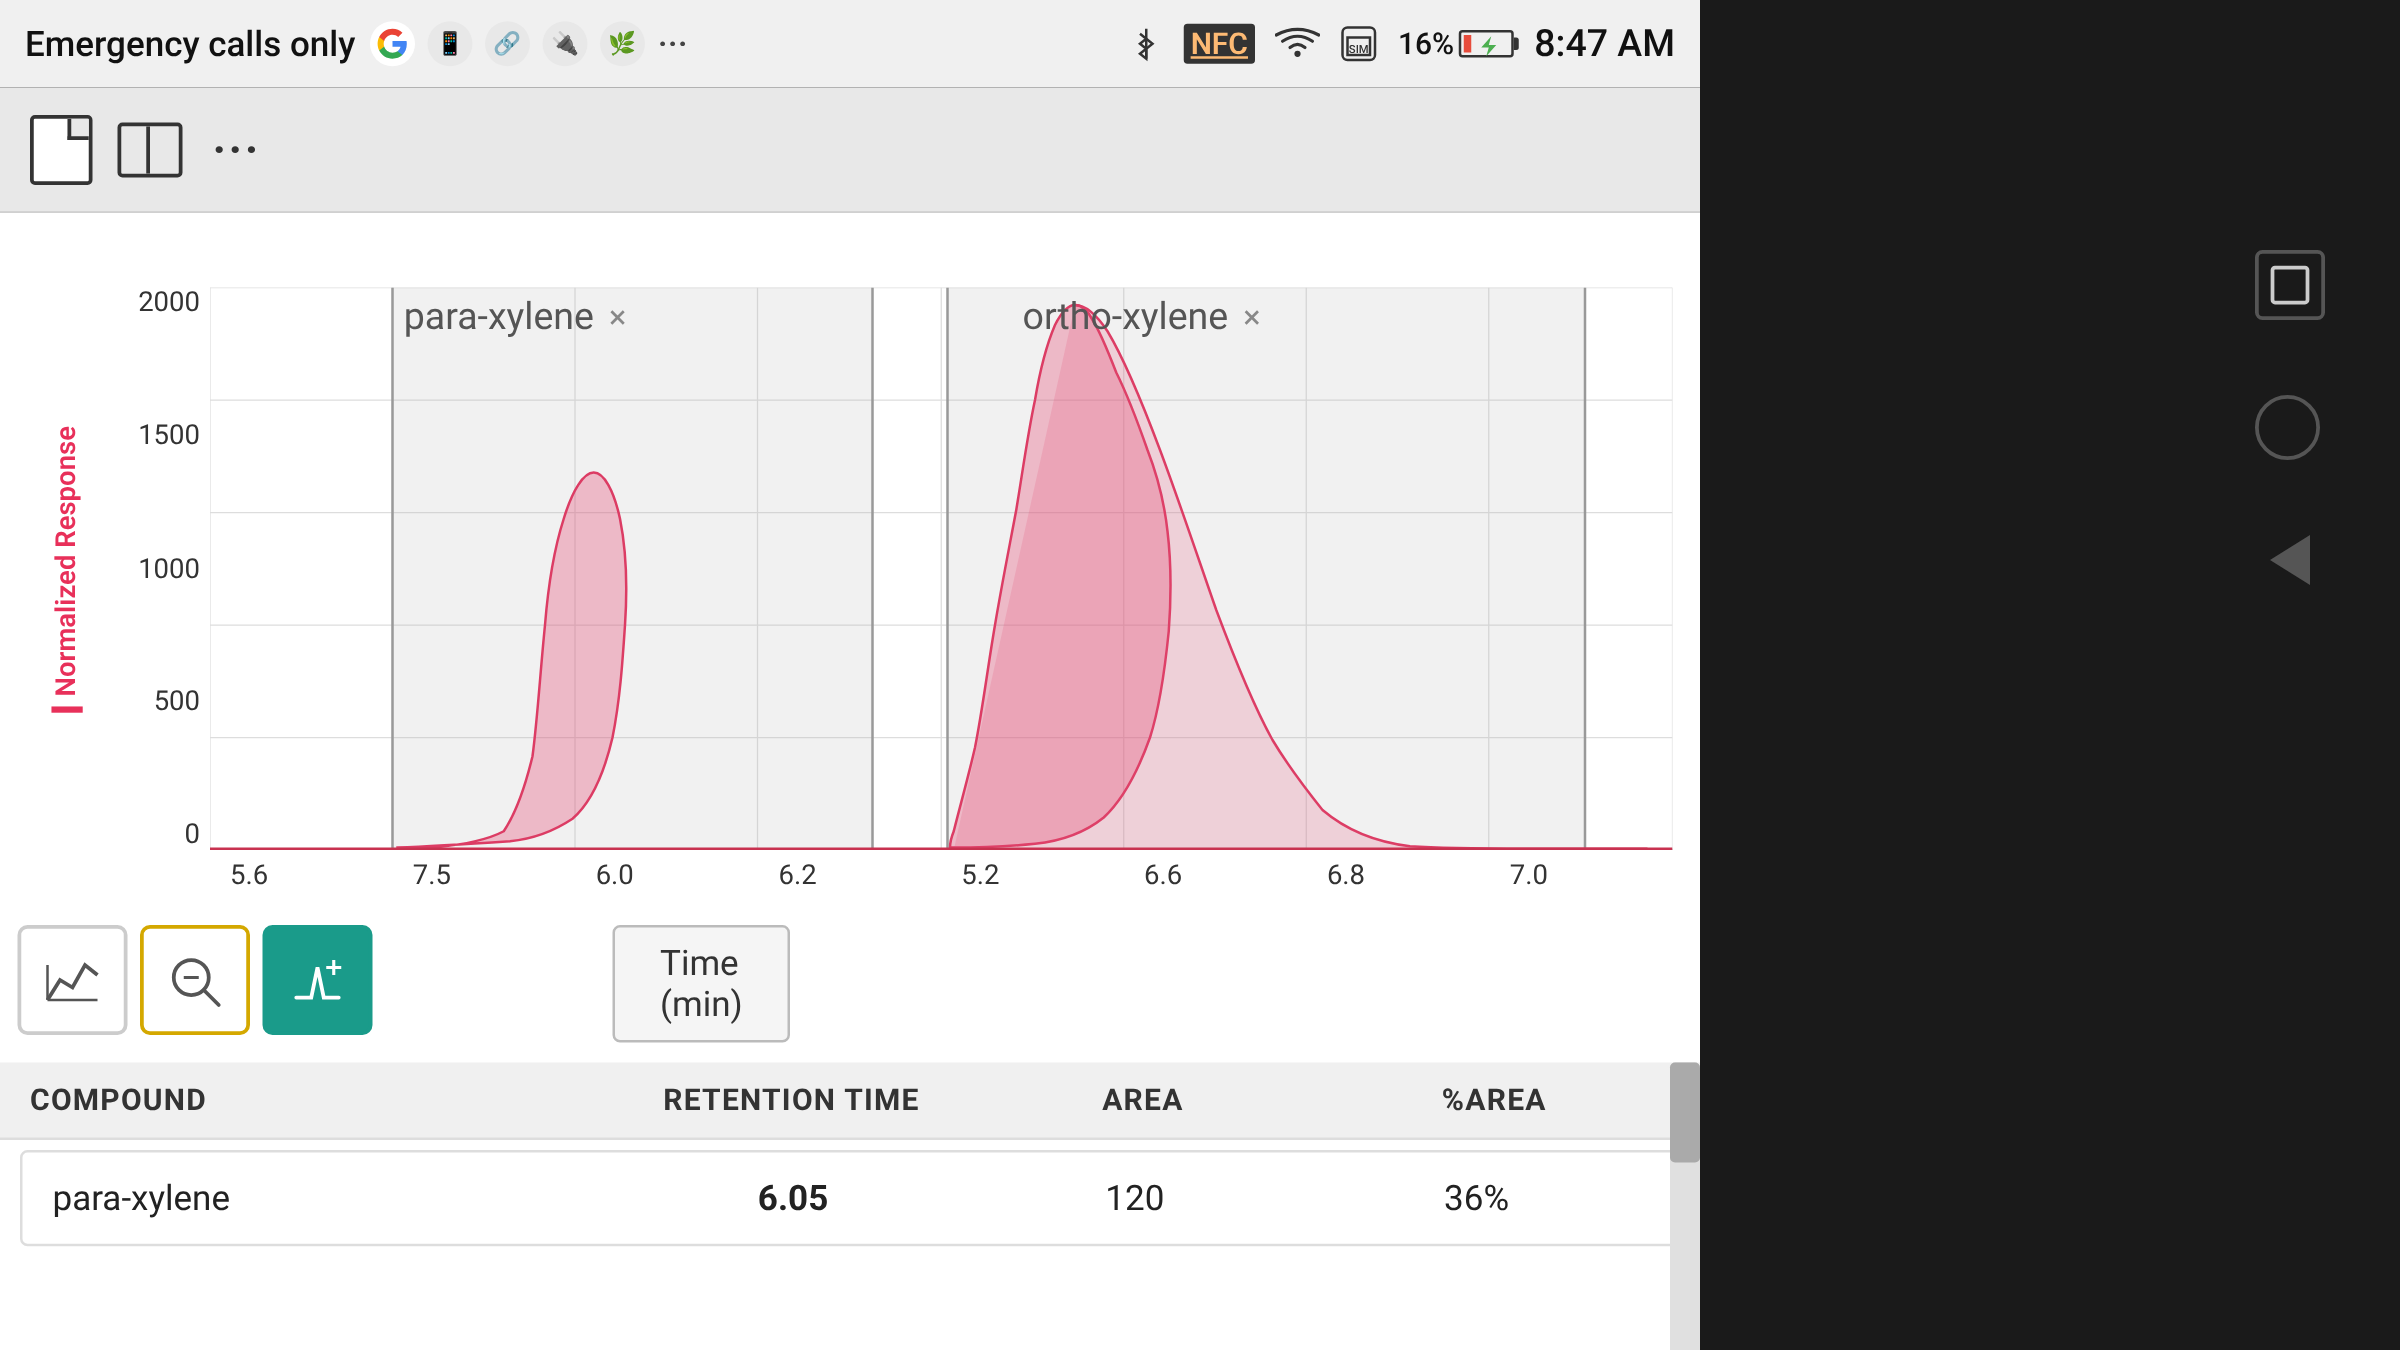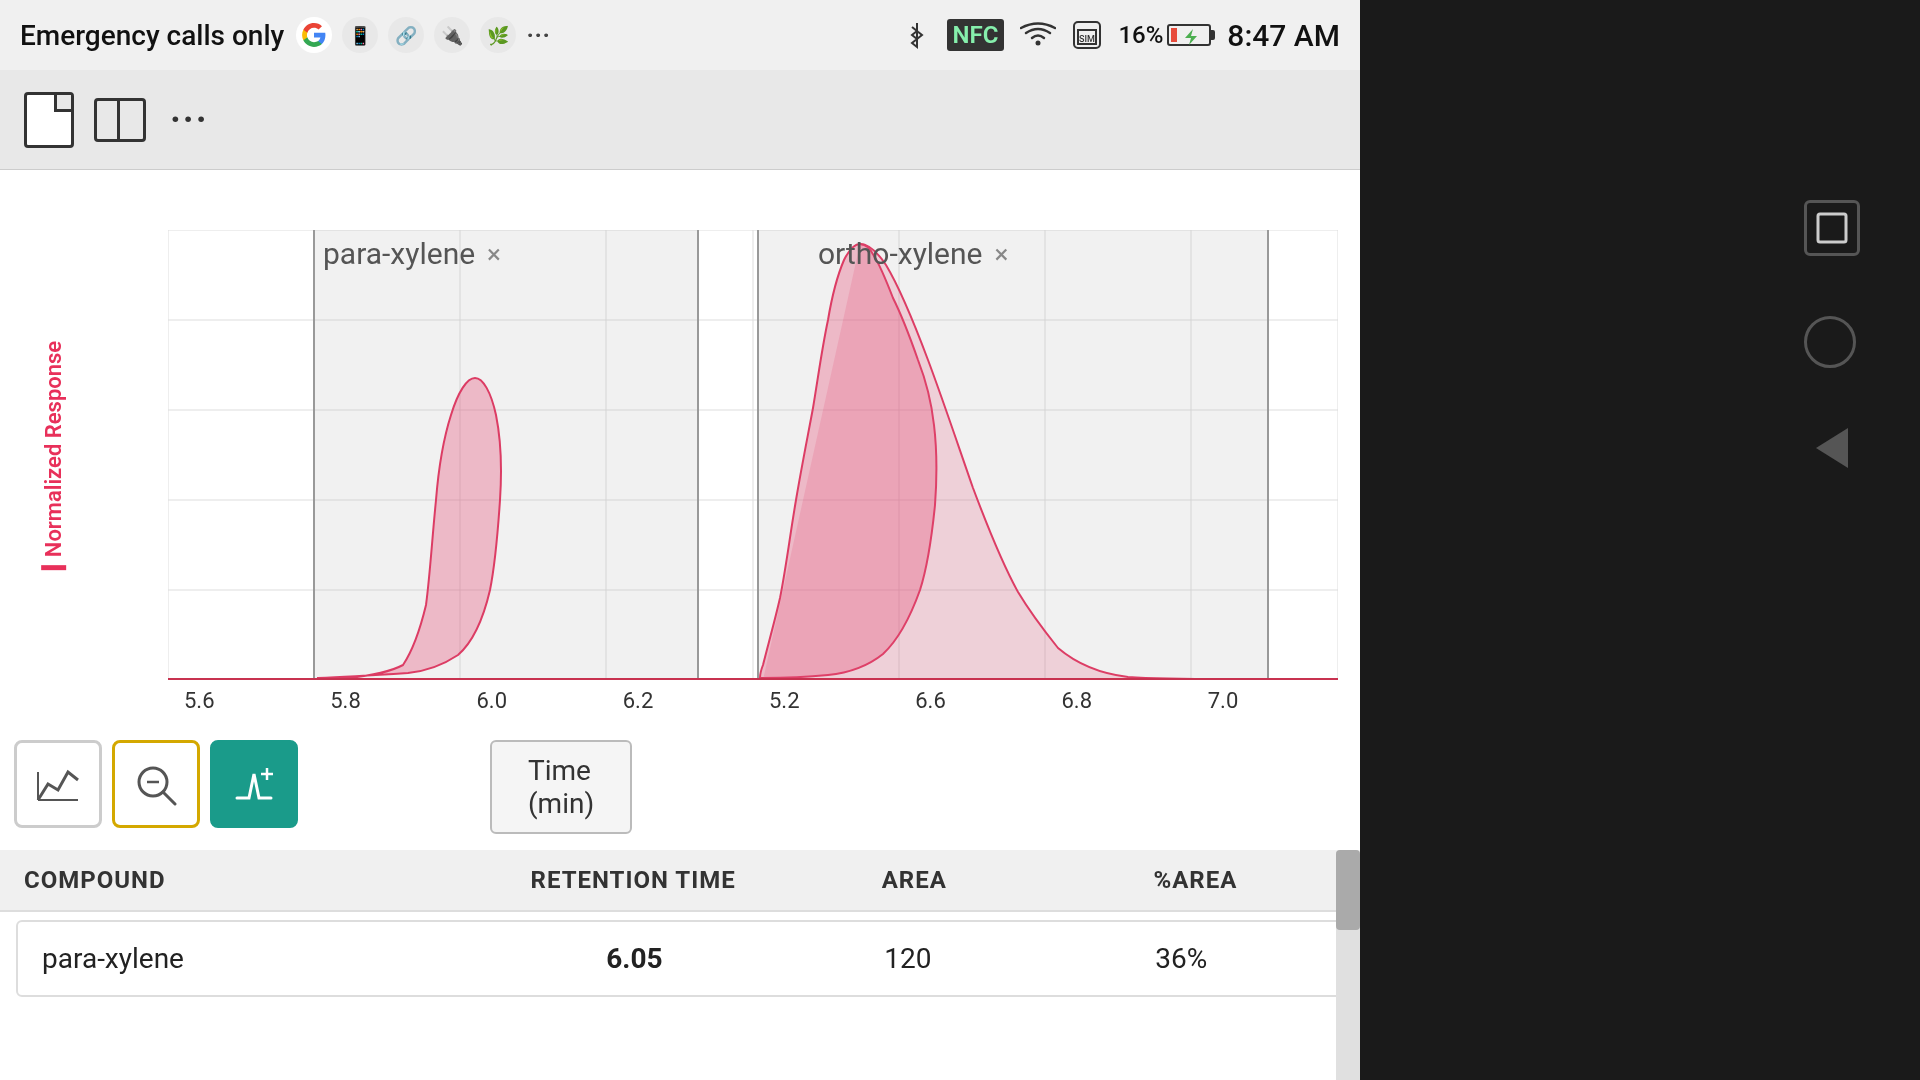--- a/index.html
+++ b/index.html
@@ -366,21 +366,21 @@
       <span style="font-size:28px;color:#444;">···</span>
     </div>
   </div>
   <div class="status-right">
 
     <svg width="28" height="32" viewBox="0 0 24 32">
         <path d="M7 8l10 8-5 4v8l-5-4 5-4-5-4 5-4z" fill="none" stroke="#333" stroke-width="2"></path>
         <path d="M12 4v24" stroke="#333" stroke-width="2"></path>
       </svg>
 
-    <span style="font-size:24px;font-weight:600;background:#333;color:#86efac;padding:2px 6px;border-radius:3px;">NFC</span>
+    <span style="font-size:24px;font-weight:600;background:#333;color:#fdba74;padding:2px 6px;border-radius:3px;text-decoration:underline;">NFC</span>
 
     <svg width="36" height="28" viewBox="0 0 36 28">
       <path d="M18 22 L18 22" stroke="#333" stroke-width="3" stroke-linecap="round"></path>
       <path d="M12 17 Q18 12 24 17" stroke="#333" stroke-width="2.5" fill="none" stroke-linecap="round"></path>
       <path d="M6 12 Q18 4 30 12" stroke="#333" stroke-width="2.5" fill="none" stroke-linecap="round"></path>
       <path d="M1 7 Q18 -2 35 7" stroke="#333" stroke-width="2.5" fill="none" stroke-linecap="round"></path>
       <circle cx="18" cy="22" r="2.5" fill="#333"></circle>
     </svg>
 
     <svg width="30" height="30" viewBox="0 0 30 30">
@@ -415,20 +415,27 @@
 </div>
 
 <div id="main-content">
 
   <div id="chart-area">
 
     <div class="y-axis-label-container">
       <span class="y-axis-label">Normalized Response</span>
     </div>
 
+    <div class="y-tick-labels">
+      <span class="y-tick">2000</span>
+      <span class="y-tick">1500</span>
+      <span class="y-tick">1000</span>
+      <span class="y-tick">500</span>
+      <span class="y-tick">0</span>
+    </div>
 
     <div id="chart-plot">
 
       <svg id="chart-svg" viewBox="0 0 1170 450" preserveAspectRatio="none">
 
         <line x1="0" y1="0" x2="1170" y2="0" stroke="#ddd" stroke-width="1"></line>
         <line x1="0" y1="90" x2="1170" y2="90" stroke="#ddd" stroke-width="1"></line>
         <line x1="0" y1="180" x2="1170" y2="180" stroke="#ddd" stroke-width="1"></line>
         <line x1="0" y1="270" x2="1170" y2="270" stroke="#ddd" stroke-width="1"></line>
         <line x1="0" y1="360" x2="1170" y2="360" stroke="#ddd" stroke-width="1"></line>
@@ -521,21 +528,21 @@
         <span style="font-size:26px;color:#888;cursor:pointer;">×</span>
       </div>
 
       <div style="position:absolute;top:6px;left:650px;display:flex;align-items:center;gap:12px;">
         <span style="font-size:30px;color:#555;">ortho-xylene</span>
         <span style="font-size:26px;color:#888;cursor:pointer;">×</span>
       </div>
 
       <div style="position:absolute;top:458px;left:16px;width:100%;display:flex;justify-content:space-between;">
         <span class="x-tick">5.6</span>
-        <span class="x-tick">5.8</span>
+        <span class="x-tick">7.5</span>
         <span class="x-tick">6.0</span>
         <span class="x-tick">6.2</span>
         <span class="x-tick">5.2</span>
         <span class="x-tick">6.6</span>
         <span class="x-tick">6.8</span>
         <span class="x-tick">7.0</span>
         <span class="x-tick"></span>
       </div>
     </div>
 

